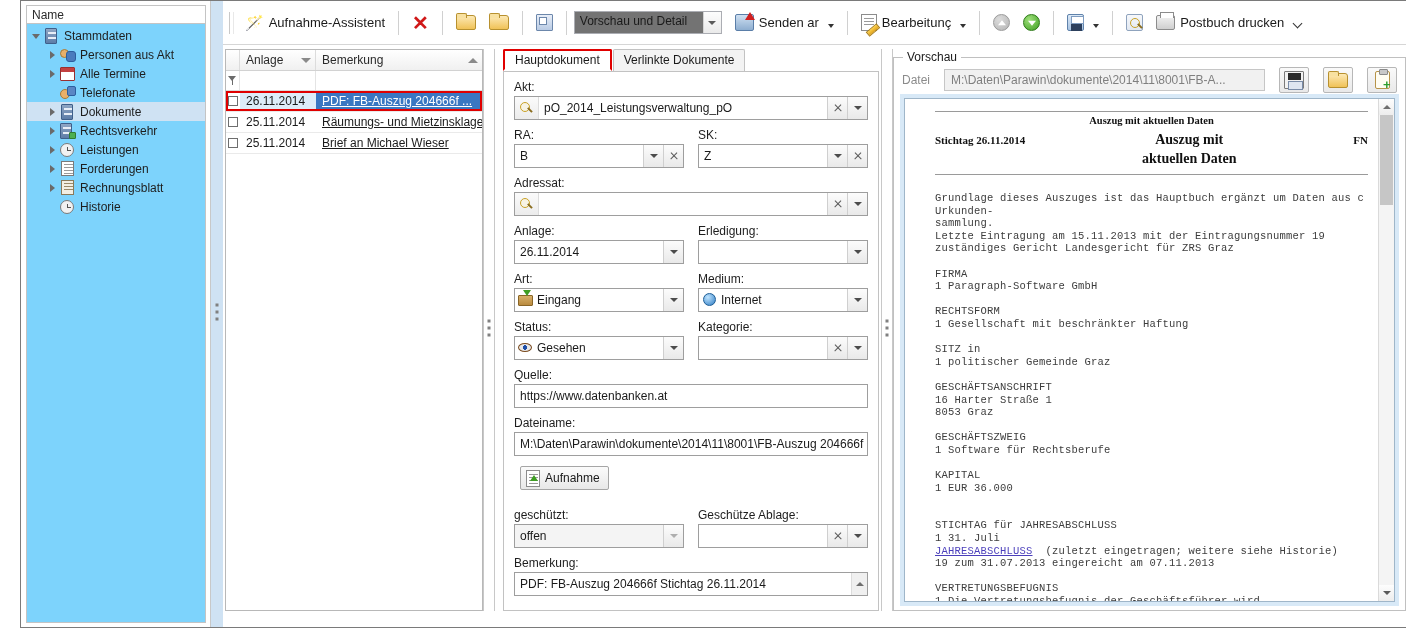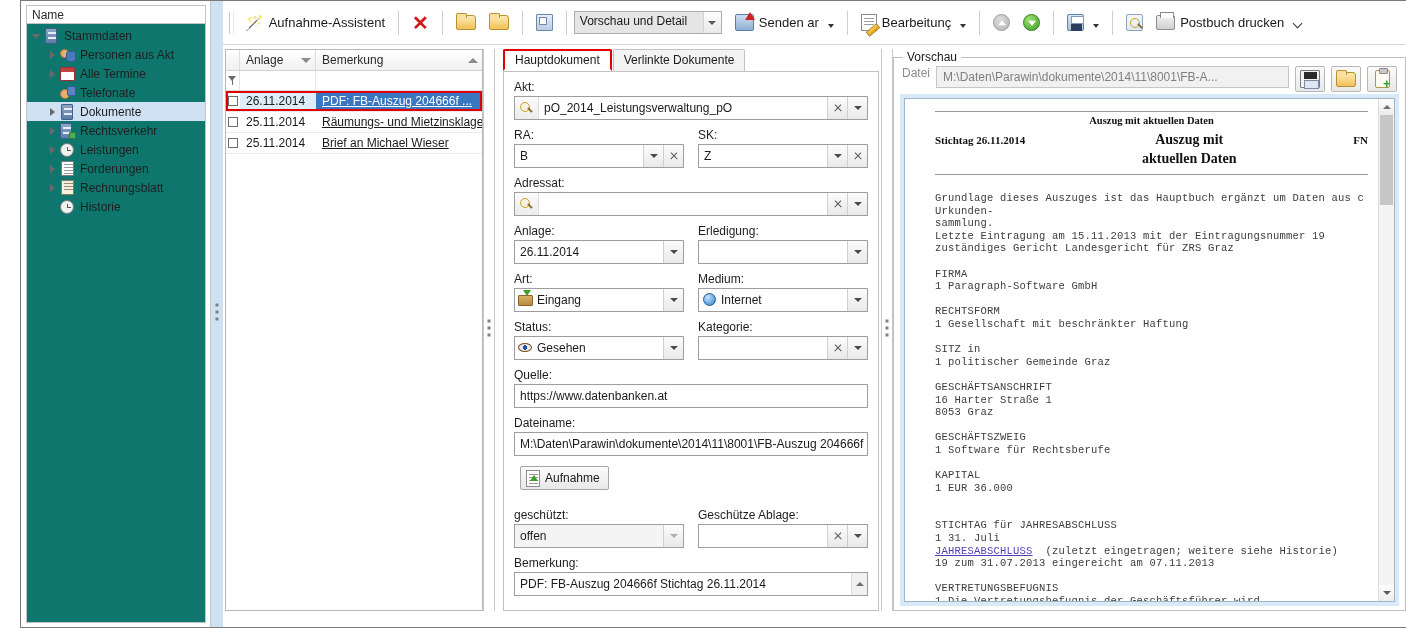--- a/index.html
+++ b/index.html
@@ -39,21 +39,21 @@
     background: #ffffff;
     padding-left: 5px;
     font-size: 12px;
     color: #2b2b2b;
     flex: 0 0 19px;
   }
   .tree-body {
     flex: 1 1 auto;
     border: 1px solid #c4c4c4;
     border-top: none;
-    background: #0f766e;
+    background: #7dd3fc;
     padding-top: 2px;
     overflow: hidden;
   }
   .tree-row {
     display: flex;
     align-items: center;
     height: 19px;
     font-size: 12px;
     color: #1e1e1e;
     white-space: nowrap;
@@ -162,21 +162,21 @@
     border: 1px solid transparent;
     border-radius: 2px;
     font-size: 13px;
     color: #1a1a1a;
     cursor: default;
   }
   .tb-combo {
     display: flex; align-items: stretch;
     height: 23px; width: 148px;
     border: 1px solid #abadb3;
-    background: #e5e5e5;
+    background: #737373;
     font-size: 12px;
   }
   .tb-combo .val {
     flex: 1 1 auto;
     padding: 2px 0 0 5px;
     overflow: hidden;
     white-space: nowrap;
   }
   .tb-combo .arrow {
     flex: 0 0 18px;
@@ -477,22 +477,22 @@
   .gb-title {
     position: absolute;
     top: -8px; left: 9px;
     background: #ffffff;
     padding: 0 4px;
     font-size: 12px;
     color: #1a1a1a;
   }
   .pv-filerow {
     display: flex;
-    align-items: flex-start;
-    gap: 6px;
+    align-items: center;
+    gap: 14px;
     flex: 0 0 28px;
     padding: 0 2px;
   }
   .pv-lbl { font-size: 12px; color: #8b8b8b; flex: 0 0 auto; }
   .pv-path {
     flex: 1 1 auto;
     height: 22px;
     border: 1px solid #c6c6c6;
     background: #f1f1f1;
     color: #7f7f7f;

